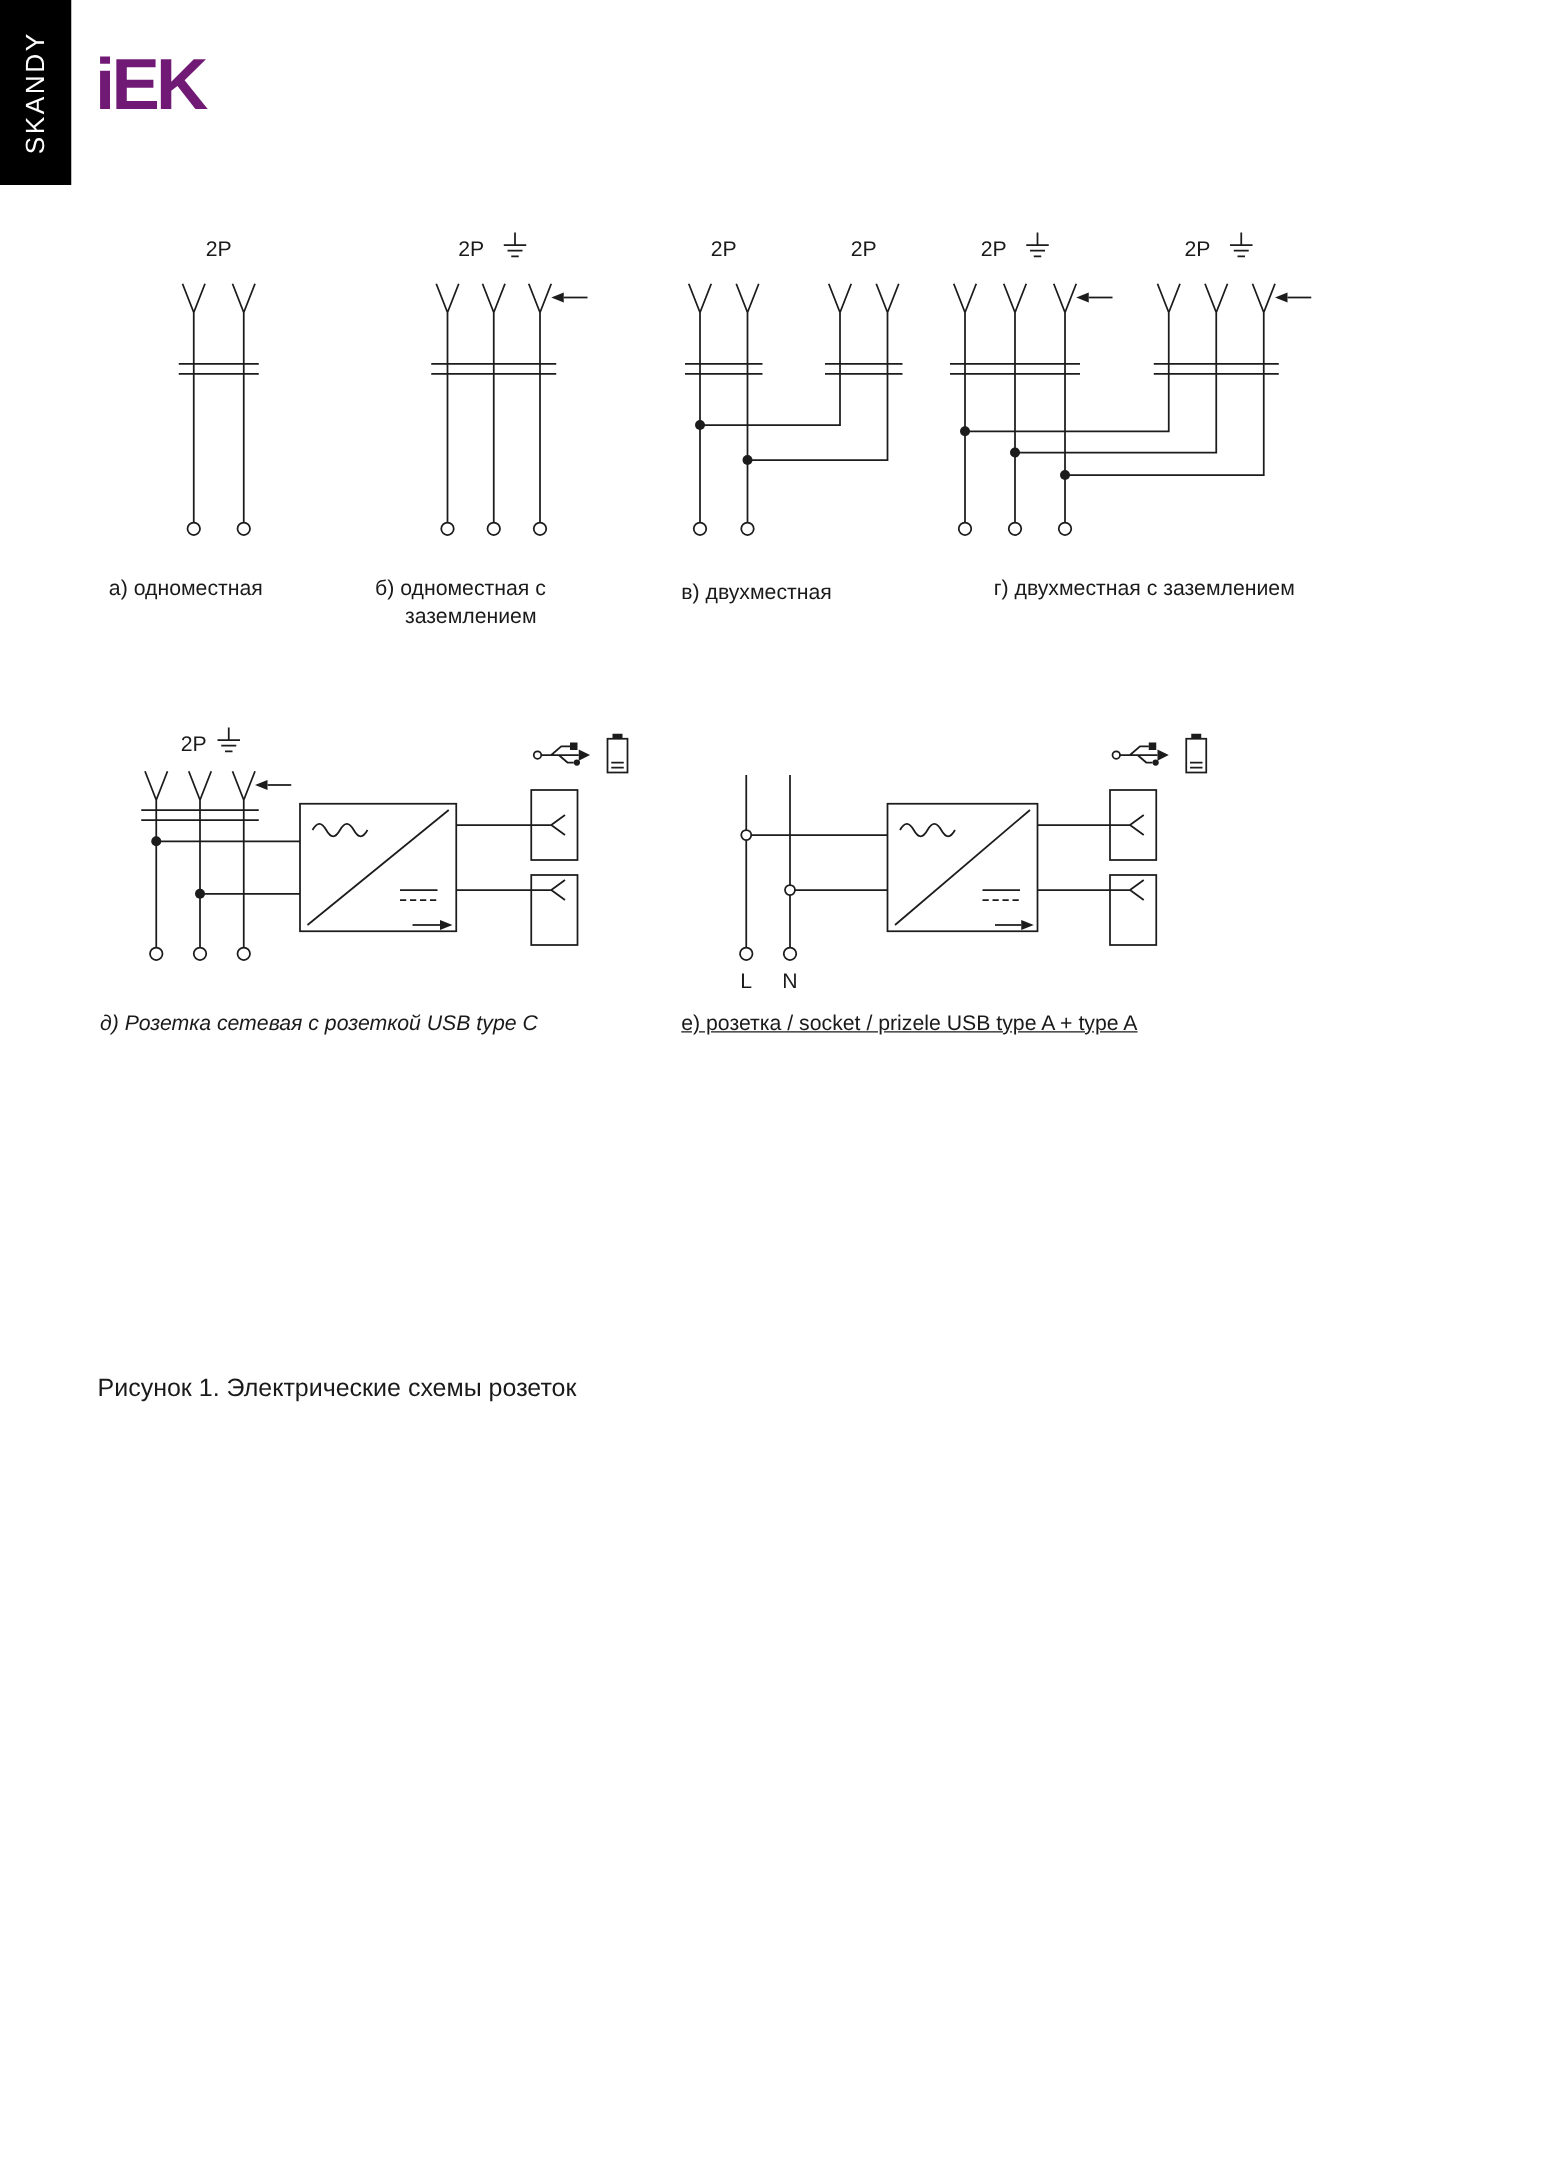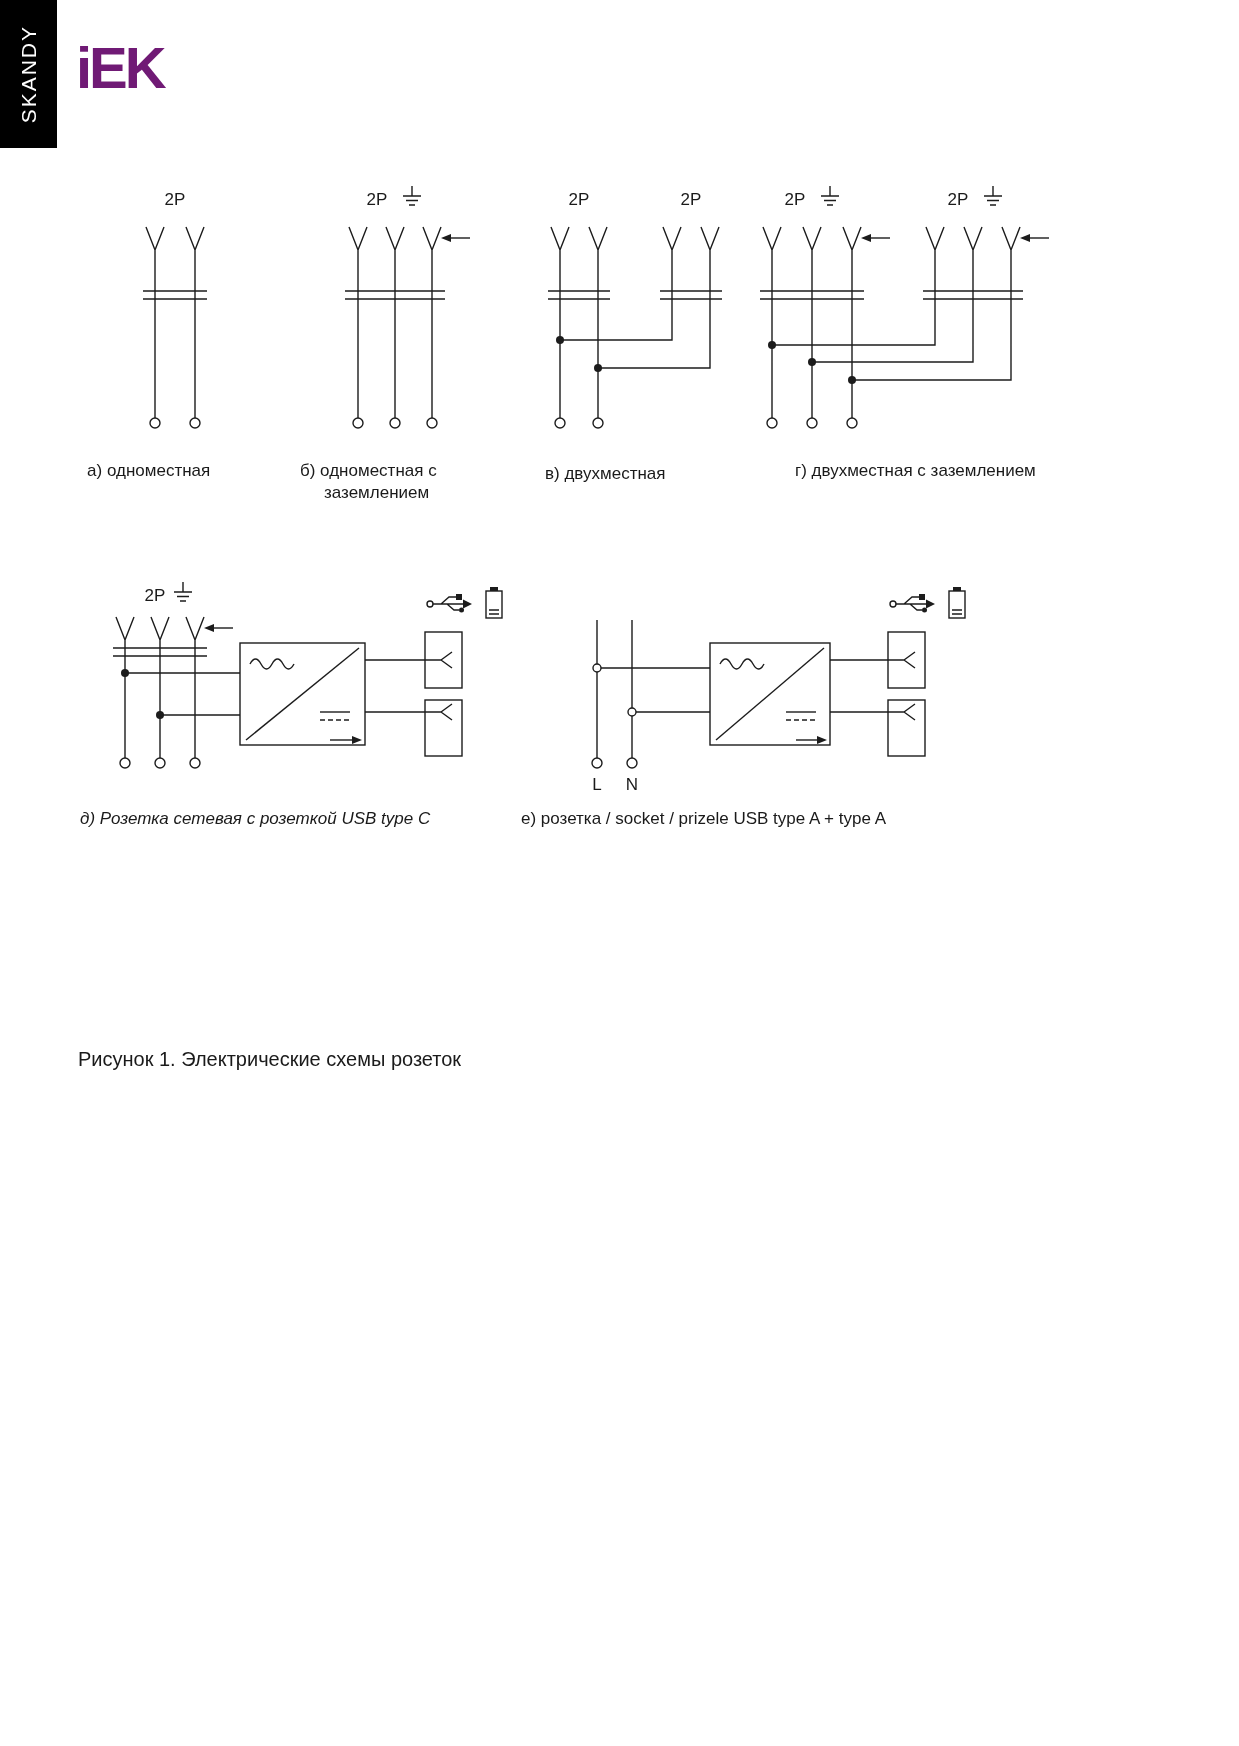--- a/index.html
+++ b/index.html
@@ -13,21 +13,21 @@
   svg.canvas { position:absolute; left:0; top:0; }
   .canvas path, .canvas polyline, .canvas rect, .canvas circle { stroke:#1c1c1c; fill:none; stroke-width:1.4; }
   .canvas .term { fill:#ffffff; }
   .canvas .dot { fill:#1c1c1c; stroke:none; }
   .canvas .ah { fill:#1c1c1c; stroke:none; }
   .canvas .solidfill { fill:#1c1c1c; stroke:none; }
   .canvas .dash { stroke-dasharray:5 3; }
   .canvas text { fill:#1a1a1a; stroke:none; font-size:17px; font-family:"Liberation Sans", sans-serif; }
   .cap { position:absolute; font-size:17px; color:#1a1a1a; line-height:22px; white-space:pre-line;
          padding-left:24px; text-indent:-24px; }
-  .figcap { position:absolute; left:78px; top:1048px; font-size:20px; color:#1a1a1a; }
+  .figcap { position:absolute; left:78px; top:1100px; font-size:20px; color:#1a1a1a; }
 </style>
 </head>
 <body>
 
 <div class="page">
 
   <div class="skandy-tab">
     <span>SKANDY</span>
   </div>
 
@@ -184,17 +184,17 @@
       </g>
     </g>
   </svg>
 
   <div class="cap" style="left:85px; top:460px;text-align:center;">а) одноместная</div>
   <div class="cap" style="left:300px; top:460px;">б) одноместная с
 заземлением</div>
   <div class="cap" style="left:545px; top:463px;">в) двухместная</div>
   <div class="cap" style="left:795px; top:460px;">г) двухместная с заземлением</div>
   <div class="cap" style="left:80px; top:808px;font-style:italic;">д) Розетка сетевая с розеткой USB type C</div>
-  <div class="cap" style="left:521px; top:808px;">е) розетка / socket / prizele USB type A + type A</div>
+  <div class="cap" style="left:545px; top:808px;text-decoration:underline;">е) розетка / socket / prizele USB type A + type A</div>
 
   <div class="figcap">Рисунок 1. Электрические схемы розеток</div>
 
 </div>
 
 </body></html>

